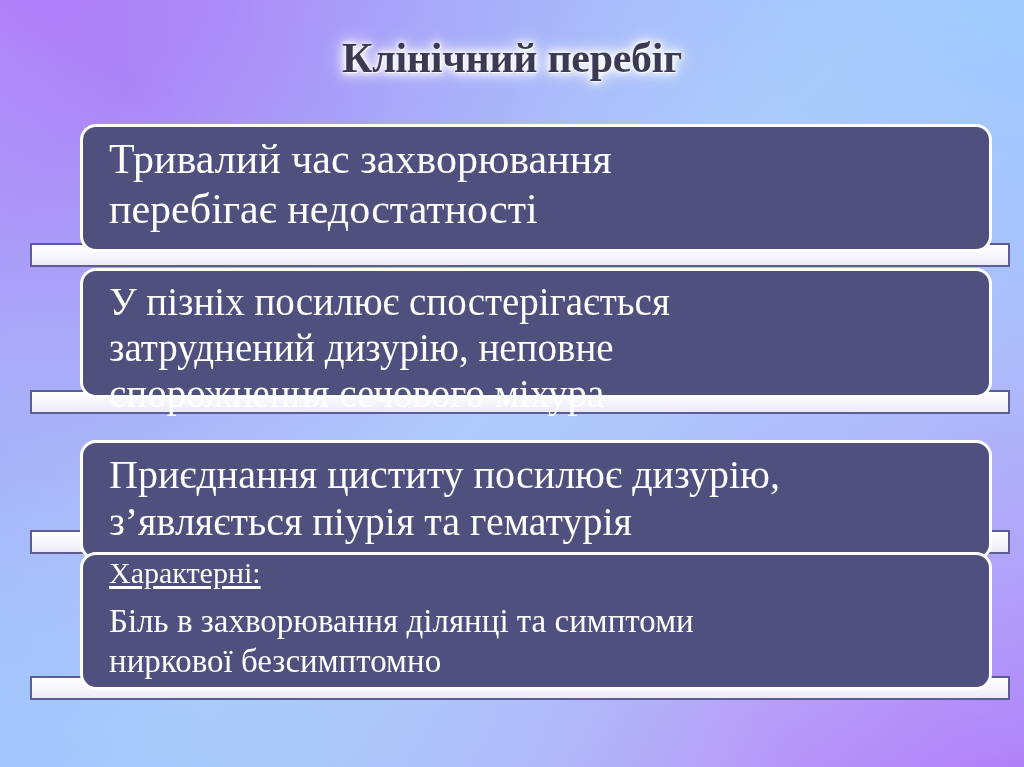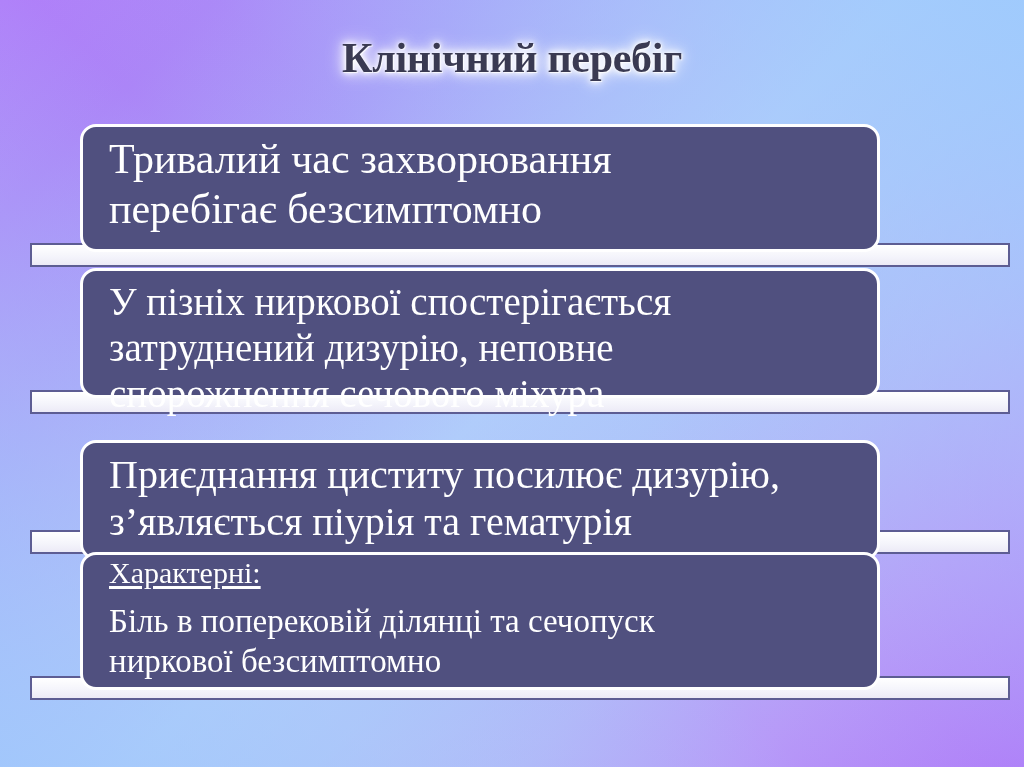--- a/index.html
+++ b/index.html
@@ -83,21 +83,21 @@
   }
   .bar-1 { top: 243px; }
   .bar-2 { top: 390px; }
   .bar-3 { top: 530px; }
   .bar-4 { top: 676px; }
 
   
   .box {
     position: absolute;
     left: 80px;
-    width: 800px;
+    width: 912px;
     box-sizing: border-box;
     background: #50507f;
     border: 3px solid #ffffff;
     border-radius: 16px;
     color: #ffffff;
     z-index: 2;
     padding: 8px 22px 8px 26px;
     line-height: 1.18;
     font-family: "Liberation Serif", serif;
   }
@@ -124,35 +124,35 @@
 
   <div class="title">Клінічний перебіг</div>
 
   <div class="bar bar-1"></div>
   <div class="bar bar-2"></div>
   <div class="bar bar-3"></div>
   <div class="bar bar-4"></div>
 
   <div class="box box-1">
     <span class="ln">Тривалий час захворювання</span>
-    <span class="ln">перебігає безсимптомно</span>
+    <span class="ln">перебігає недостатності</span>
   </div>
 
   <div class="box box-2">
-    <span class="ln">У пізніх ниркової спостерігається</span>
+    <span class="ln">У пізніх посилює спостерігається</span>
     <span class="ln">затруднений дизурію, неповне</span>
     <span class="ln">спорожнення сечового міхура</span>
   </div>
 
   <div class="box box-3">
     <span class="ln">Приєднання циститу посилює дизурію,</span>
     <span class="ln">з’являється піурія та гематурія</span>
   </div>
 
   <div class="box box-4">
     <span class="heading">Характерні:</span>
     <span class="body">
-      <span class="ln">Біль в поперековій ділянці та сечопуск</span>
+      <span class="ln">Біль в захворювання ділянці та симптоми</span>
       <span class="ln">ниркової безсимптомно</span>
     </span>
   </div>
 
 </div>
 
 </body></html>

